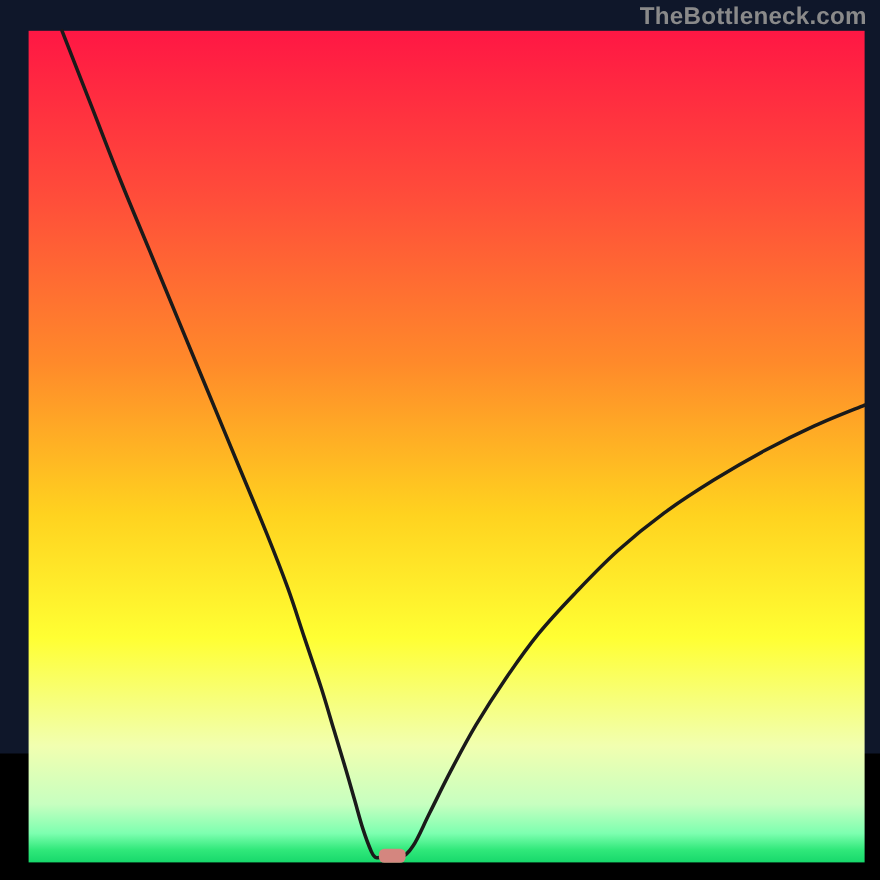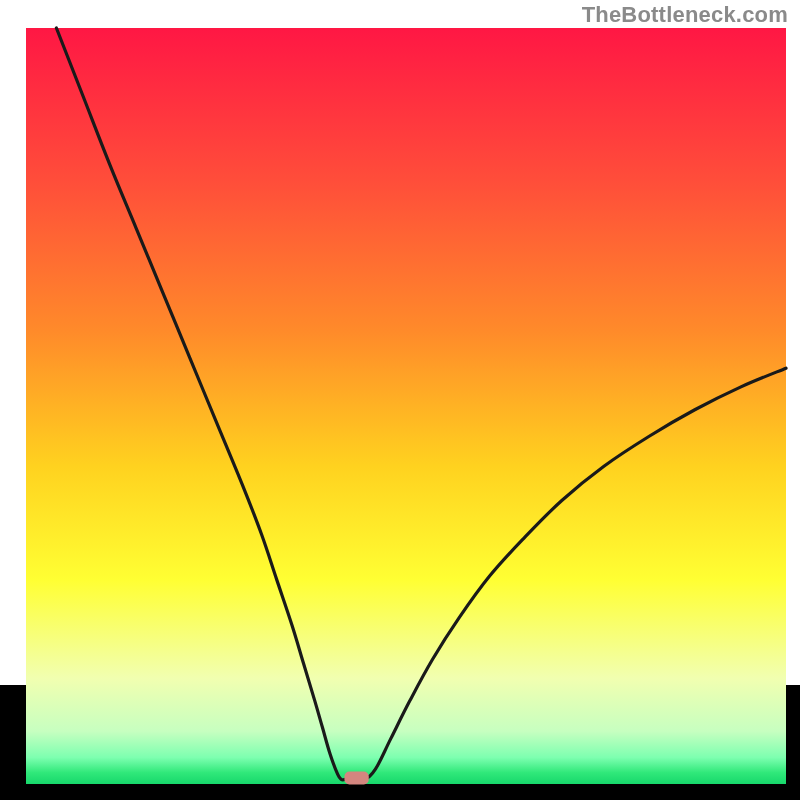--- a/index.html
+++ b/index.html
@@ -9,21 +9,21 @@
     height: 800px;
     background: #000;
     overflow: hidden;
   }
   .frame {
     position: absolute;
     left: 0;
     top: 0;
     width: 800px;
     height: 685px;
-    background: #ffffff;
+    background: #0f172a;
   }
   .watermark {
     position: absolute;
     top: 2px;
     right: 12px;
     font-family: Arial, Helvetica, sans-serif;
     font-size: 22px;
     font-weight: 600;
     color: #8a8a8a;
     letter-spacing: 0.2px;

